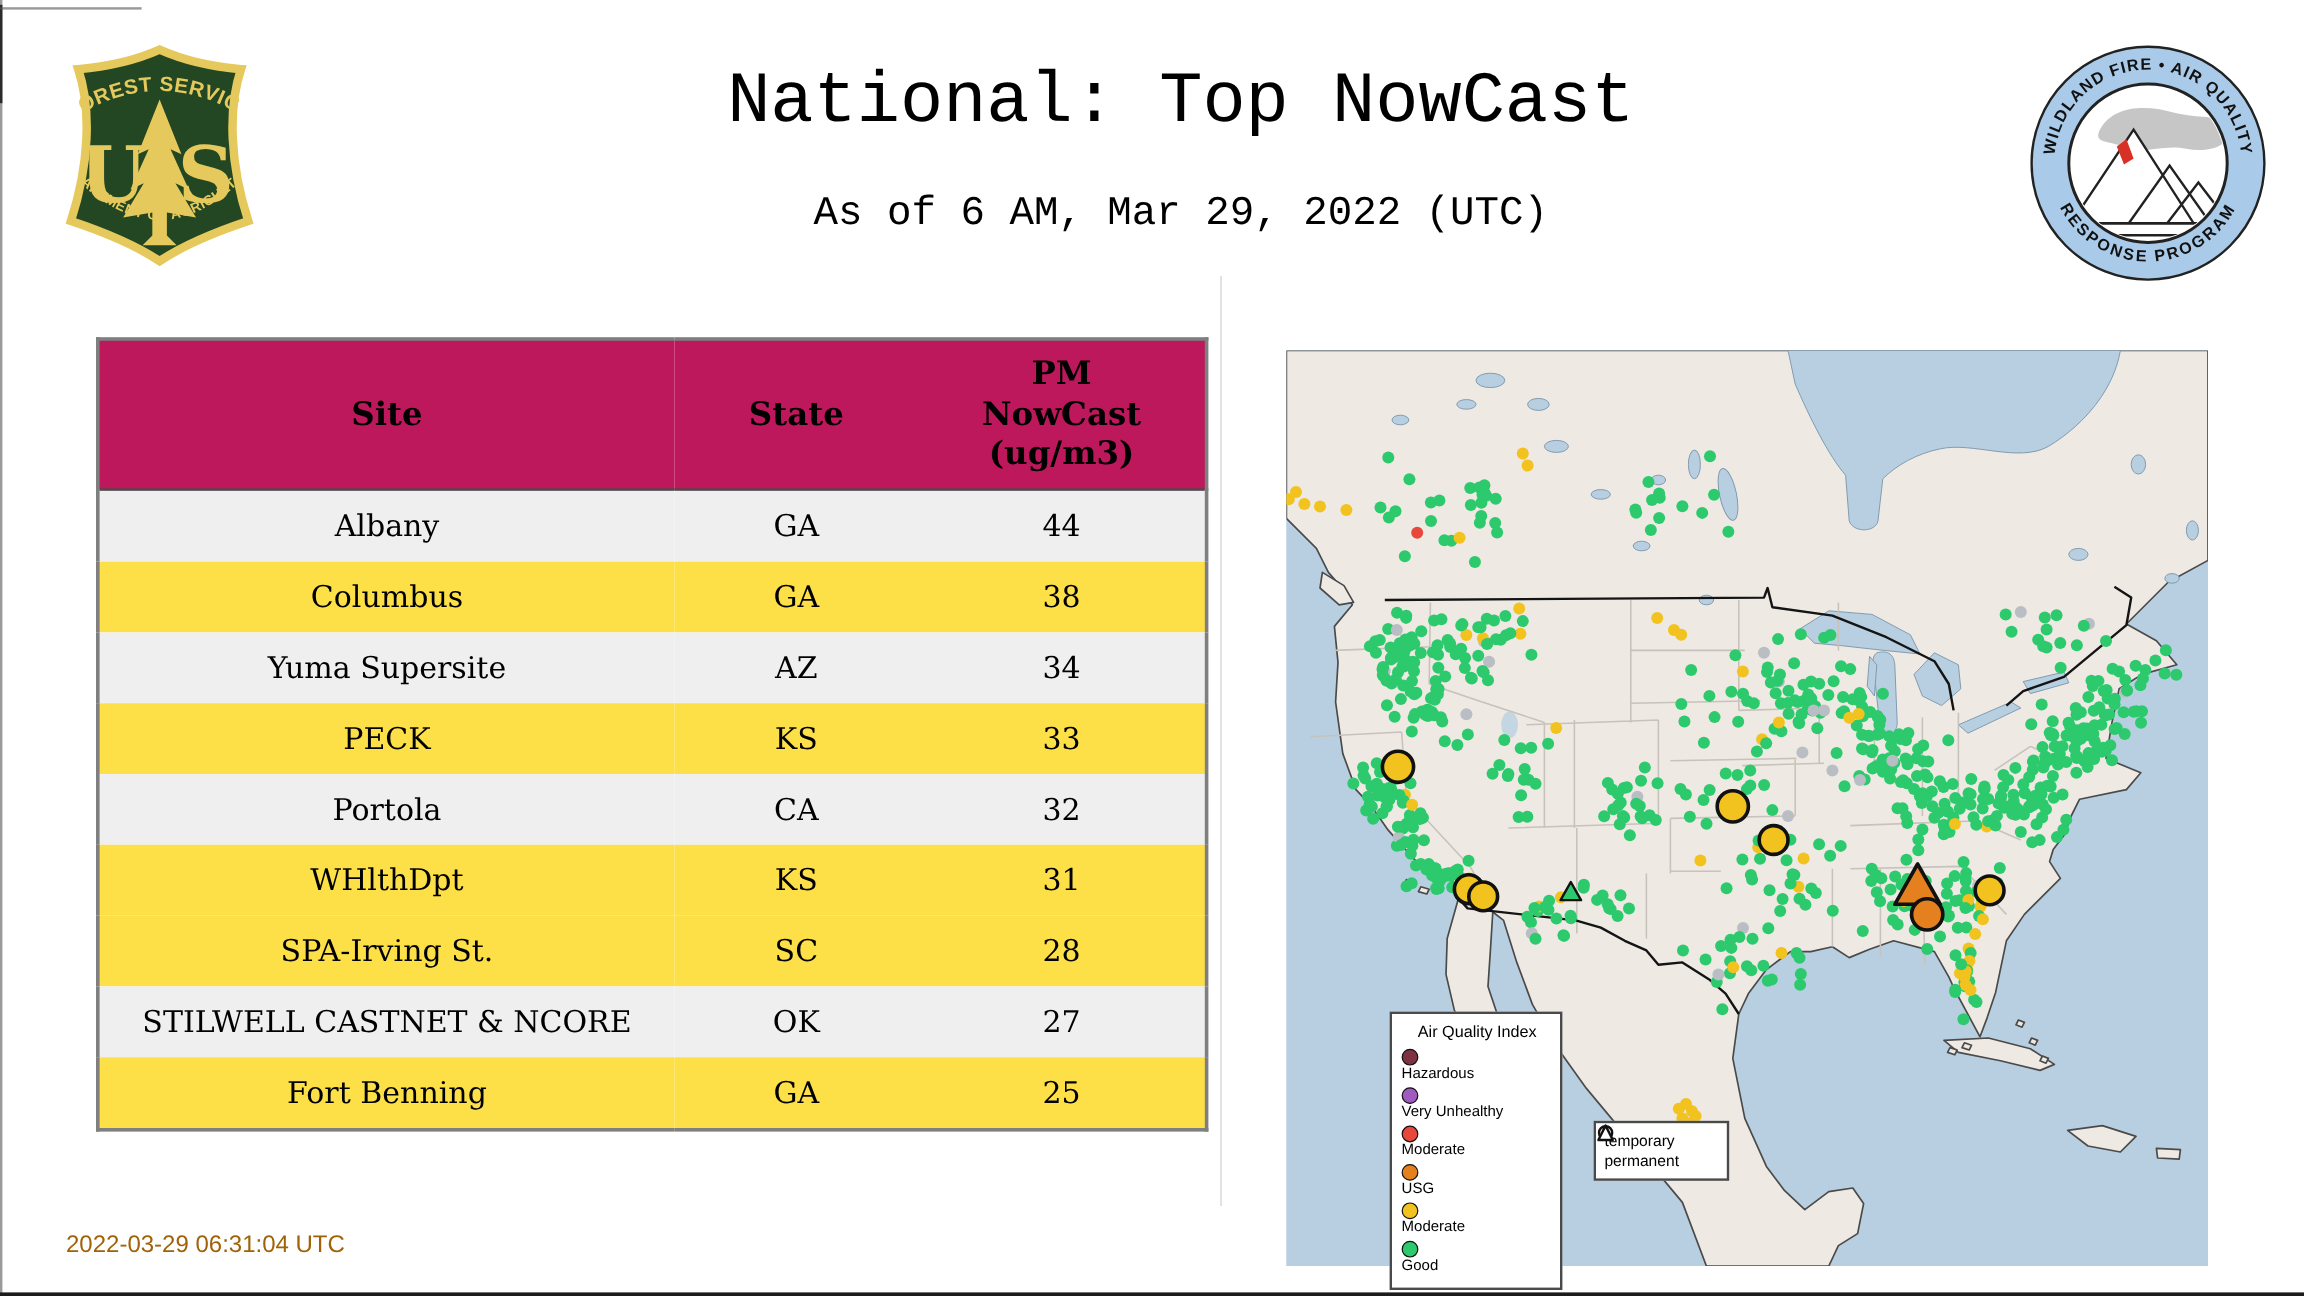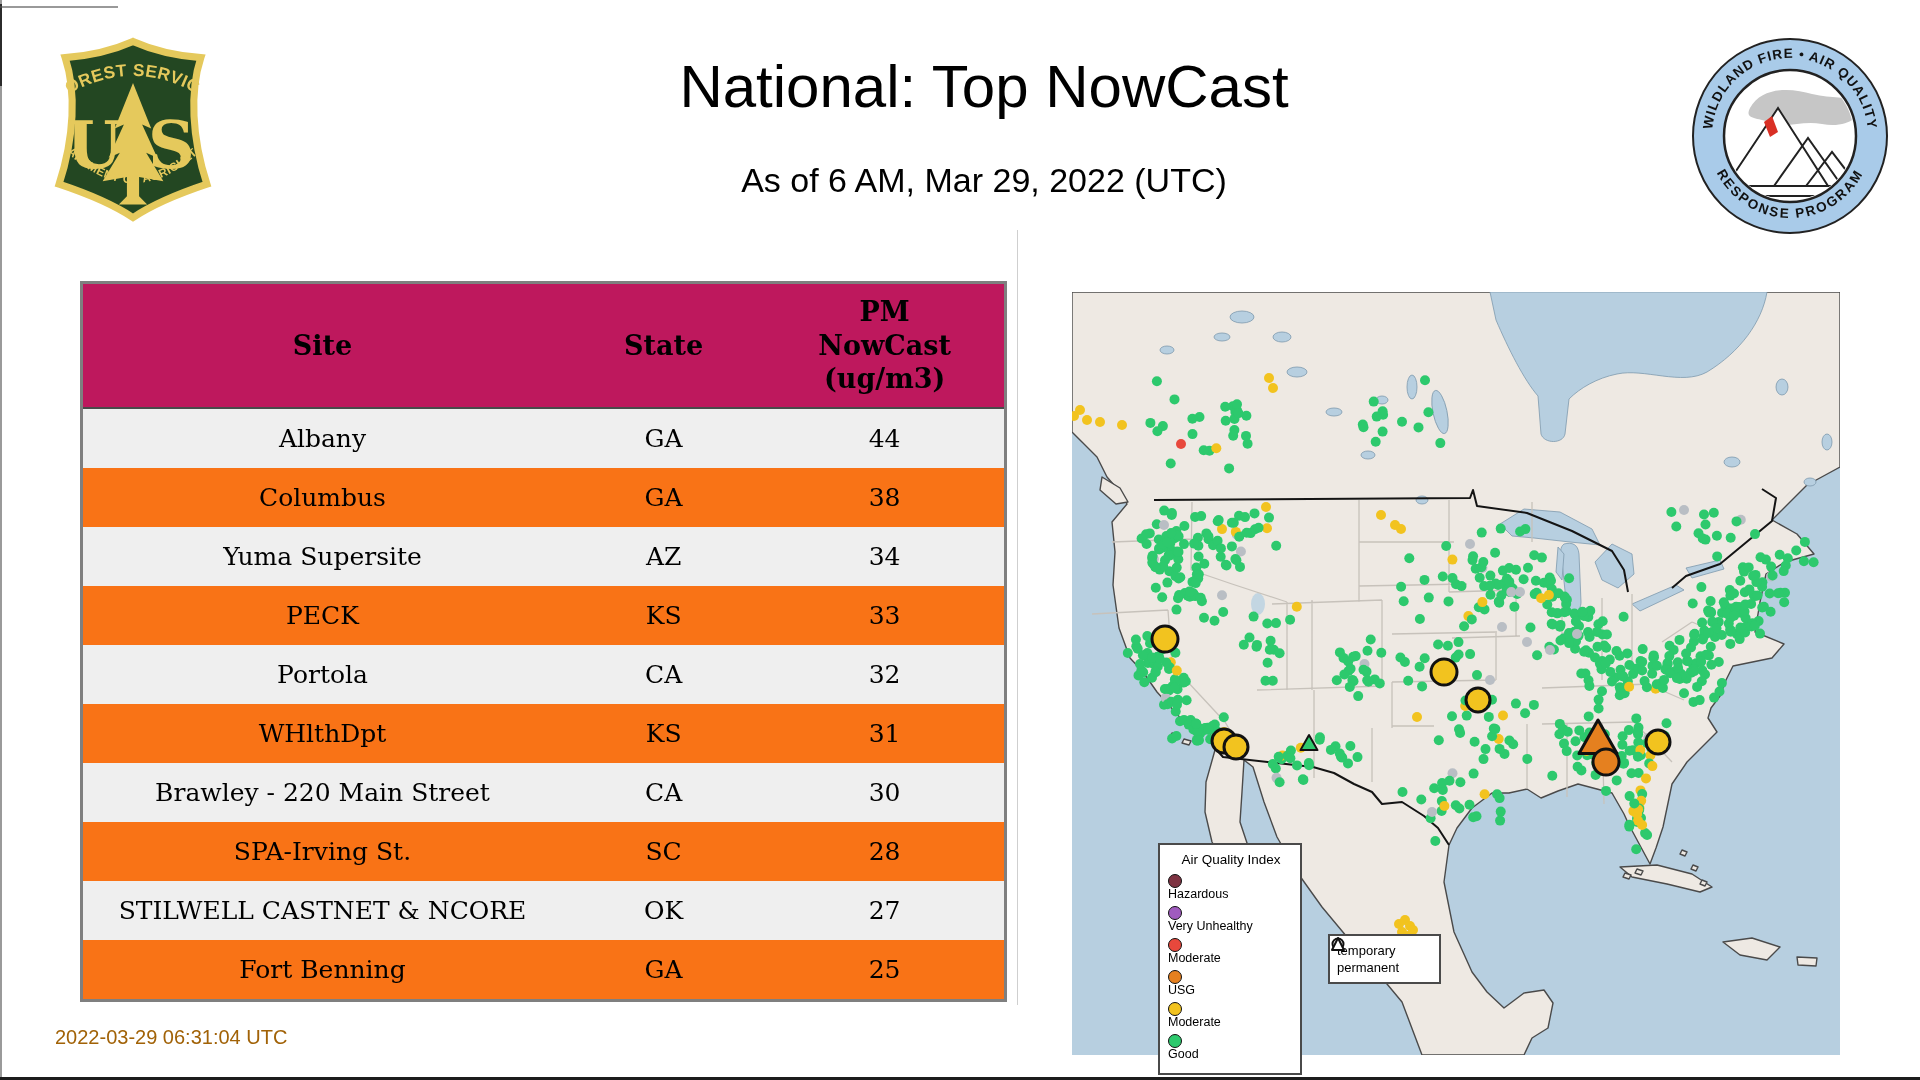--- a/index.html
+++ b/index.html
@@ -6,37 +6,37 @@
   .page{position:relative;width:1920px;height:1080px;background:#ffffff;overflow:hidden;
         font-family:"Liberation Sans",sans-serif;color:#000;}
   
   .frame-left{position:absolute;left:0;top:0;width:2px;height:100%;background:#9a9a9a;}
   .frame-left-dark{position:absolute;left:0;top:4px;width:2px;height:82px;background:#2b2b2b;}
   .frame-top-tick{position:absolute;left:0;top:6px;width:118px;height:2px;background:#555;opacity:.6;}
   .frame-bottom{position:absolute;left:0;bottom:0;width:100%;height:3px;background:#1c1c1c;}
   .table-side-line{position:absolute;left:1017px;top:230px;width:1px;height:775px;background:#cfcfcf;}
 
   
-  .title-wrap{position:absolute;left:0;top:0;width:100%;text-align:center;box-sizing:border-box;padding-left:48px;}
+  .title-wrap{position:absolute;left:0;top:0;width:100%;text-align:center;box-sizing:border-box;padding-left:48px;font-family:Liberation Mono, monospace;}
   .page-title{margin:0;position:relative;top:52px;font-size:60px;font-weight:400;letter-spacing:0px;}
   .page-subtitle{margin:0;position:relative;top:92px;font-size:34px;font-weight:400;text-align:center;}
 
   .fs-logo{position:absolute;left:52px;top:34px;width:162px;height:188px;}
   .wf-logo{position:absolute;left:1690px;top:36px;width:200px;height:200px;}
 
   
   .nowcast-table-wrap{position:absolute;left:80px;top:281px;width:927px;}
   table.nowcast{border-collapse:collapse;table-layout:fixed;width:100%;
       font-family:"DejaVu Serif","Liberation Serif",serif;border:3px solid #7f7f7f;}
   table.nowcast col.c-site{width:52%;} table.nowcast col.c-state{width:22%;} table.nowcast col.c-pm{width:26%;}
   table.nowcast th{background:#be185d;font-weight:bold;font-size:27px;height:121px;
       text-align:center;vertical-align:middle;border-bottom:2px solid #4a4a4a;white-space:pre-line;line-height:1.25;}
   table.nowcast td{font-size:25px;height:59px;text-align:center;vertical-align:middle;padding:0;}
   table.nowcast tr.odd td{background:#efefef;}
-  table.nowcast tr.even td{background:#f97316;margin-top:32px;}
+  table.nowcast tr.even td{background:#fde047;margin-top:32px;}
 
   
   .map{position:absolute;left:1072px;top:292px;width:768px;height:763px;background:#b7cfe0;}
   .map svg{position:absolute;left:0;top:0;}
   .aqi-legend{position:absolute;left:86px;top:551px;width:144px;background:#fff;border:2px solid #4a4a4a;
       box-sizing:border-box;padding:6px 6px 7px 8px;font-size:12.5px;line-height:1.0;}
   .aqi-legend .lg-title{text-align:center;font-size:13.5px;margin:2px 0 7px 0;}
   .lg-item{display:flex;align-items:flex-start;margin:0 0 5.5px 0;flex-direction:column;}
   .lg-swatch{width:14px;height:14px;border-radius:50%;border:1.5px solid #111;margin-right:7px;flex:0 0 auto;box-sizing:border-box;}
   .marker-legend{position:absolute;left:256px;top:642px;width:113px;background:#fff;border:2px solid #4a4a4a;
@@ -143,25 +143,20 @@
           </tr>
           <tr class="odd">
             <td>Portola</td>
             <td>CA</td>
             <td>32</td>
           </tr>
           <tr class="even">
             <td>WHlthDpt</td>
             <td>KS</td>
             <td>31</td>
-          </tr>
-          <tr class="odd">
-            <td>Brawley - 220 Main Street</td>
-            <td>CA</td>
-            <td>30</td>
           </tr>
           <tr class="even">
             <td>SPA-Irving St.</td>
             <td>SC</td>
             <td>28</td>
           </tr>
           <tr class="odd">
             <td>STILWELL CASTNET &amp; NCORE</td>
             <td>OK</td>
             <td>27</td>

